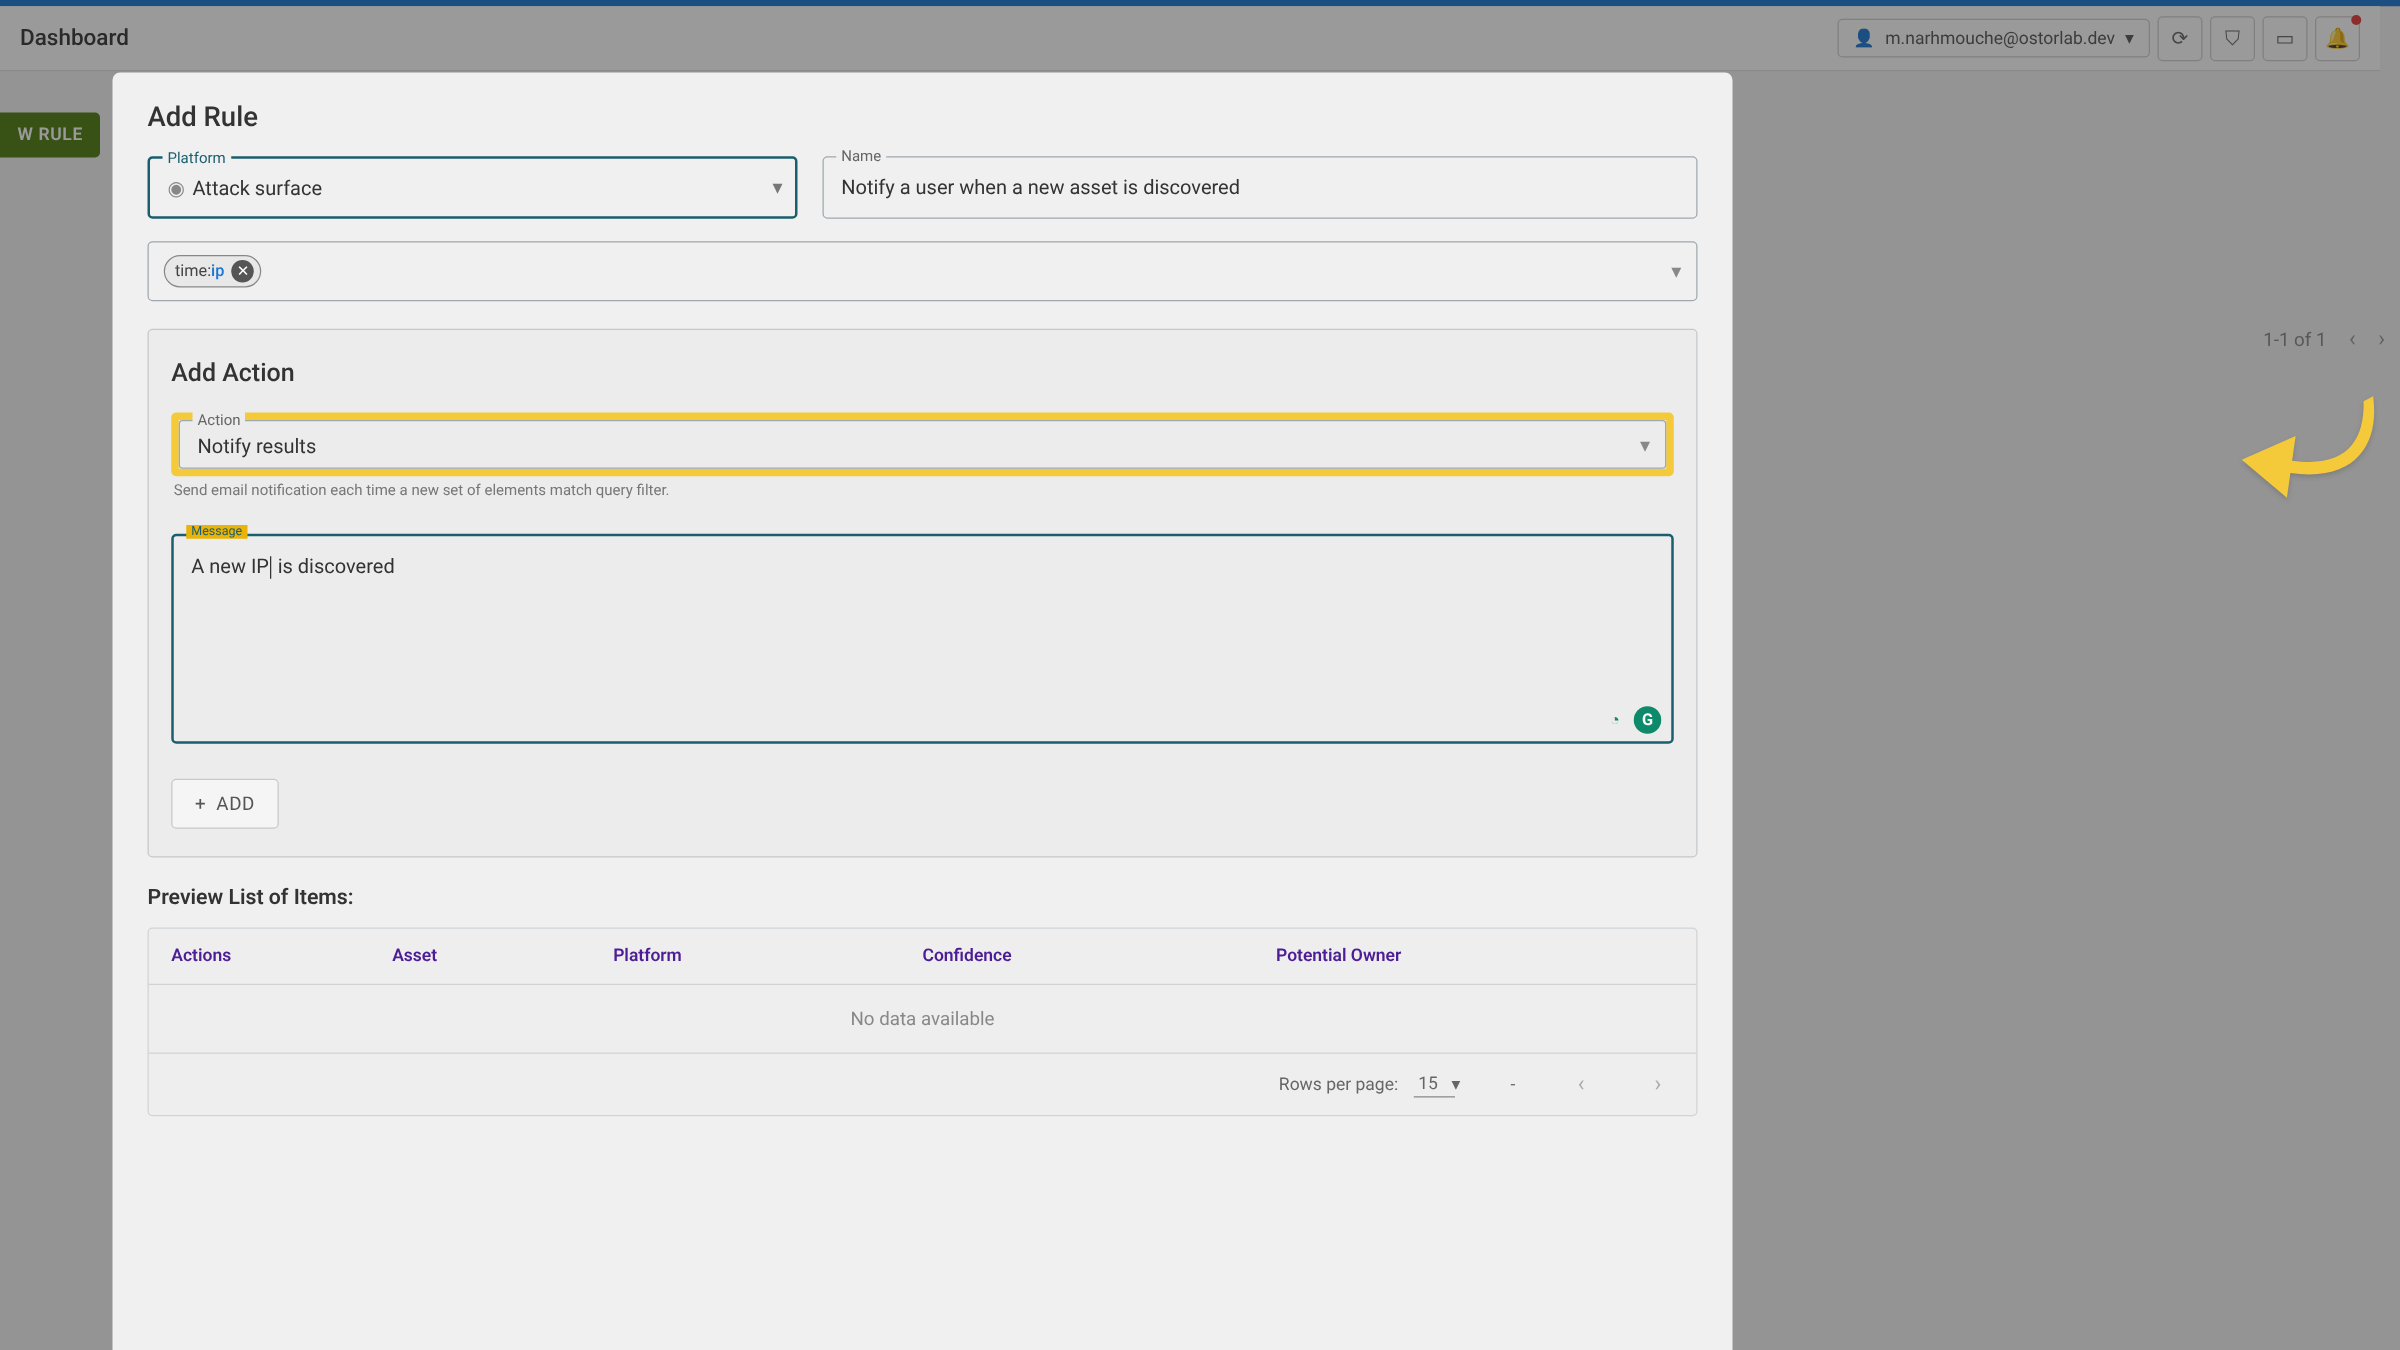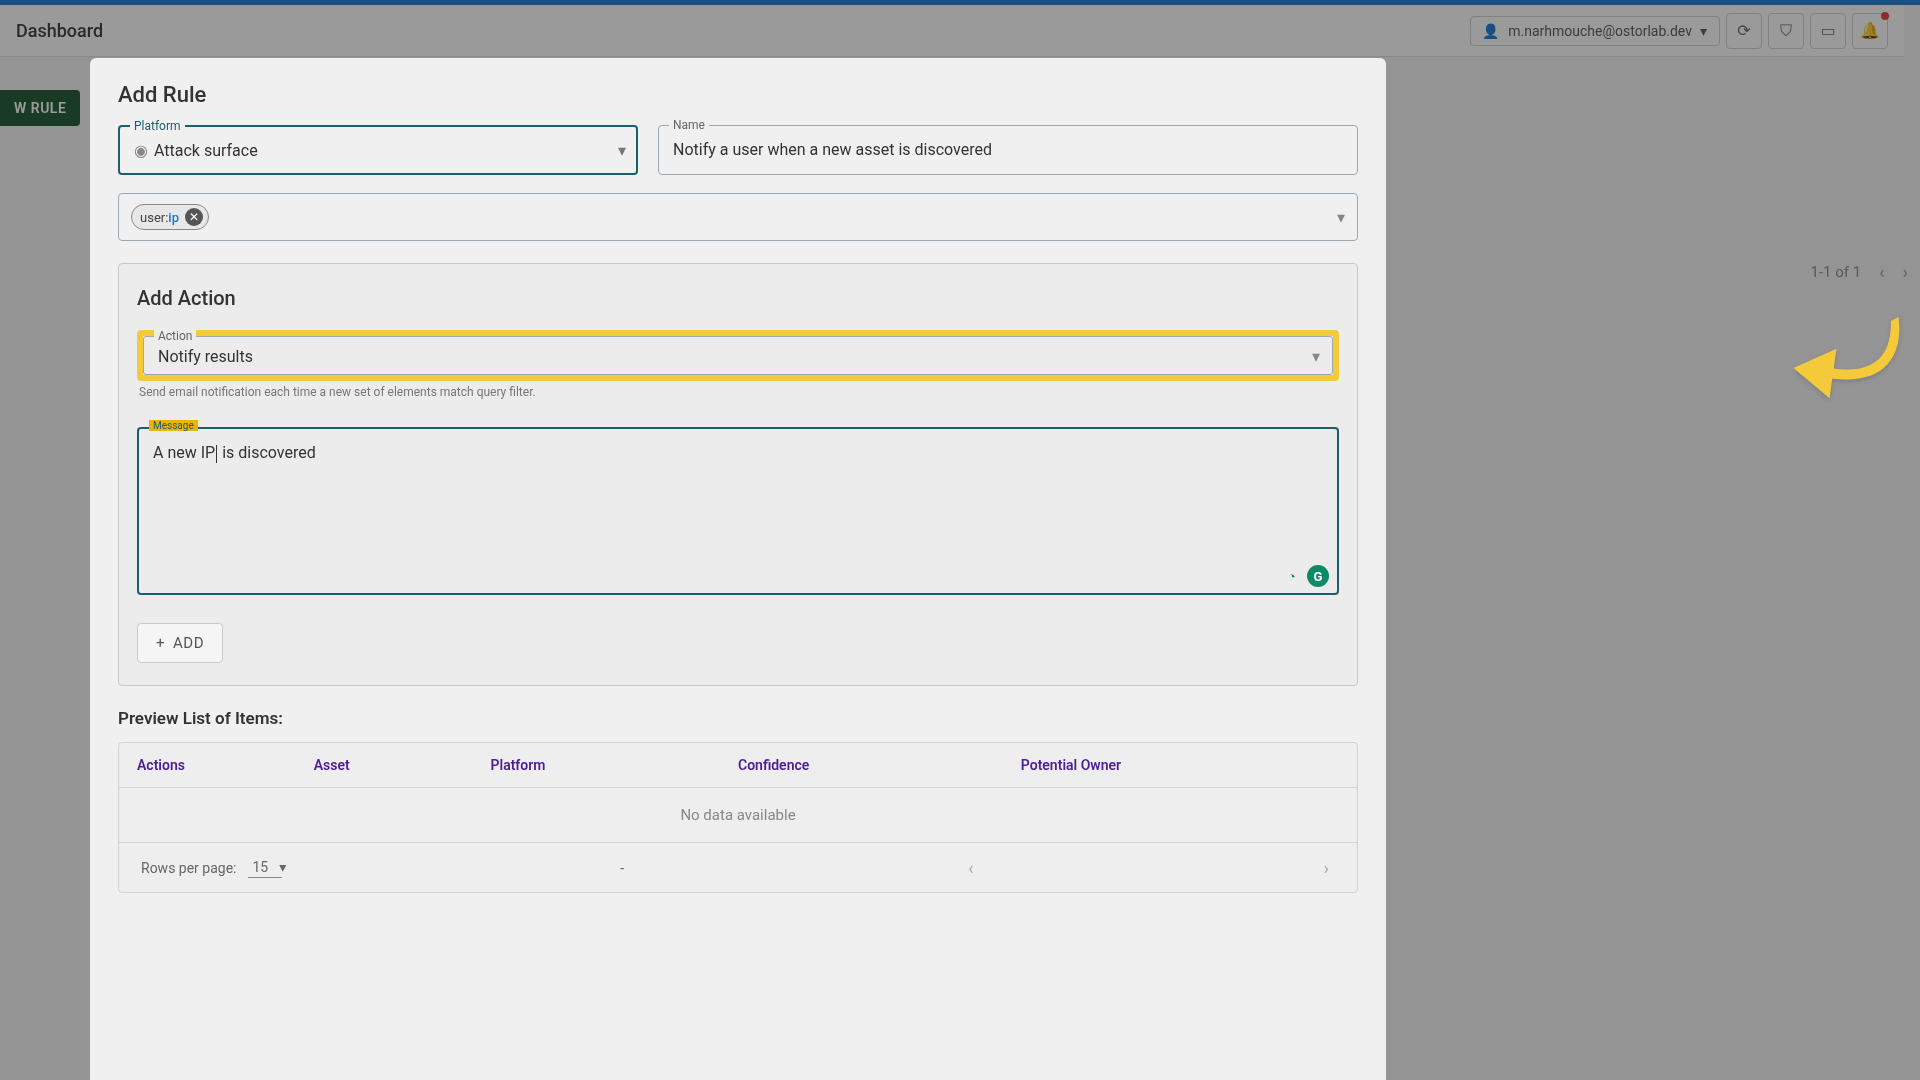--- a/index.html
+++ b/index.html
@@ -7,21 +7,21 @@
 
 
 .topbar { position: absolute; top: 0; left: 0; right: 0; height: 5px; background: #1976d2; z-index: 1; }
 .header { position: absolute; top: 5px; left: 0; right: 16px; height: 52px; background: #fff; display: flex; align-items: center; padding: 0 16px; z-index: 1; border-bottom: 1px solid #e0e0e0; }
 .header .title { font-size: 18px; color: #333; font-weight: 500; }
 .header .spacer { flex: 1; }
 .header .user { display: flex; align-items: center; gap: 8px; border: 1px solid #d0d0d0; border-radius: 4px; padding: 6px 12px; color: #555; font-size: 14px; }
 .header .icon-btn { width: 36px; height: 36px; display: inline-flex; align-items: center; justify-content: center; margin-left: 6px; border: 1px solid #d0d0d0; border-radius: 4px; color: #666; background:#fff; position:relative; }
 
 
-.new-rule-btn { position: absolute; top: 90px; left: 0; background: #14532d; color: #fff; padding: 10px 14px; font-size: 14px; font-weight: 600; border-radius: 0 4px 4px 0; letter-spacing: 0.5px; }
+.new-rule-btn { position: absolute; top: 90px; left: 0; background: #4d7c0f; color: #fff; padding: 10px 14px; font-size: 14px; font-weight: 600; border-radius: 0 4px 4px 0; letter-spacing: 0.5px; }
 
 
 .bg-pagination { position: absolute; top: 261px; right: 12px; display: flex; align-items:center; gap:18px; color:#888; font-size:15px; }
 .bg-pagination .arrow { color:#999; font-size: 18px; }
 
 
 .overlay { position: absolute; inset: 0; background: rgba(30, 30, 30, 0.45); z-index: 10; }
 
 
 .modal { position: absolute; left: 90px; top: 58px; width: 1296px; bottom: 0; background: #f0f0f0; z-index: 20; padding: 24px 28px 0 28px; overflow-y: auto; border-radius: 6px 6px 0 0; }
@@ -70,21 +70,21 @@
 .g1 { color: #0d8a6a; }
 .g2 { background: #0d8a6a; color: #fff; }
 
 .add-btn { display: inline-flex; align-items: center; gap: 8px; border: 1px solid #c4c9cc; background: #f5f5f5; padding: 10px 18px; border-radius: 4px; font-size: 15px; color: #555; margin-top: 28px; letter-spacing: 0.5px; }
 
 
 .preview-title { font-size: 17px; font-weight: 600; color: #333; margin-bottom: 14px; }
 .table { border: 1px solid #d0d3d6; border-radius: 4px; background: #eee; }
 .thead { display: grid; grid-template-columns: 1fr 1fr 1.4fr 1.6fr 1.8fr; padding: 14px 18px; font-size: 14px; color: #4c1d95; font-weight: 600; border-bottom: 1px solid #d0d3d6; }
 .empty { text-align: center; padding: 18px; color: #888; font-size: 15px; border-bottom: 1px solid #d0d3d6; }
-.tfoot { display: flex; justify-content: space-between; align-items: center; padding: 14px 22px; gap: 12px; font-size: 14px; color: #666; }
+.tfoot { display: flex; justify-content: flex-end; align-items: center; padding: 14px 22px; gap: 44px; font-size: 14px; color: #666; }
 .tfoot .rpp { display: flex; align-items:center; gap: 12px; }
 .tfoot .rpp .sel { border-bottom: 1px solid #888; padding: 2px 14px 2px 4px; position: relative; }
 .tfoot .arrow { color: #aaa; font-size: 18px; padding: 0 6px; }
 
 
 .big-arrow { position: absolute; top: 300px; right: 20px; z-index: 30; }
 .big-arrow svg { filter: drop-shadow(0 2px 2px rgba(0,0,0,0.15)); }
 .chev-down::after { content: "▾"; }
 .cursor { display: inline-block; width: 1px; height: 18px; background: #333; vertical-align: middle; margin: 0 1px; }
 </style>
@@ -132,21 +132,21 @@
     <div class="field name-field">
       <span class="legend">Name</span>
       <div class="value">
           <span>Notify a user when a new asset is discovered</span>
         </div>
     </div>
   </div>
 
   <div class="chip-row">
     <span class="chip">
-      <span class="key">user:</span>
+      <span class="key">time:</span>
         <span class="val">ip</span>
       <span class="x">✕</span>
     </span>
     <span class="chevron chev-down"></span>
   </div>
 
   <div class="action-card">
     <h3>Add Action</h3>
 
     <div class="highlight-wrap">

